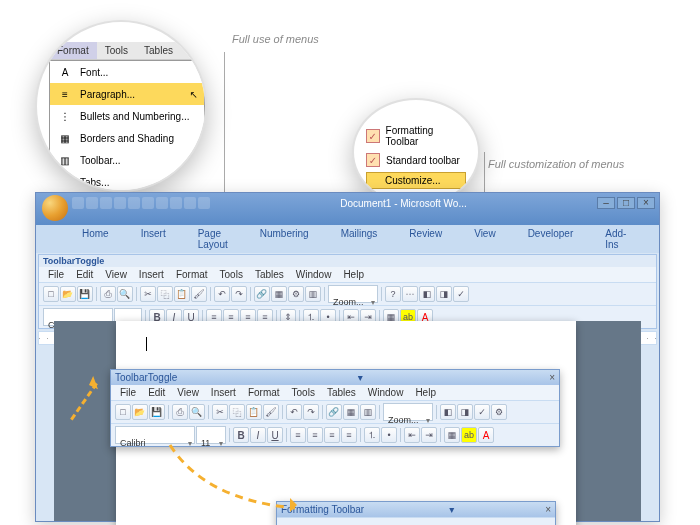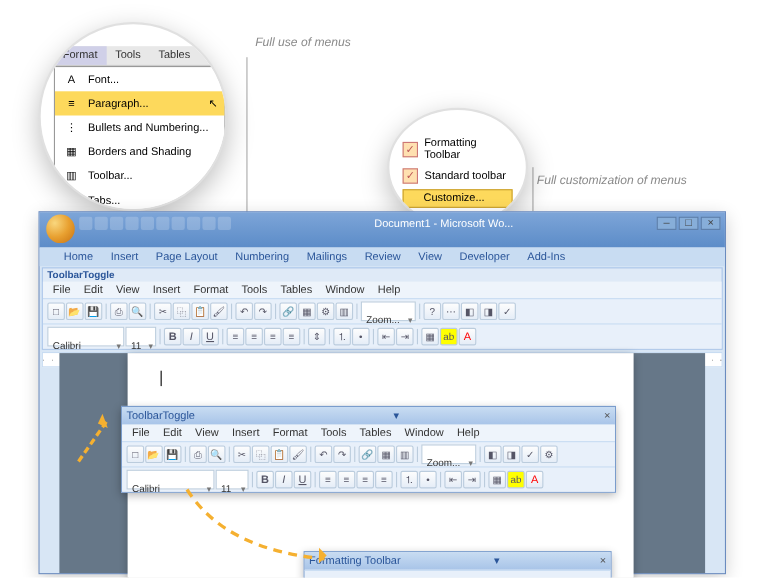--- a/index.html
+++ b/index.html
@@ -16,21 +16,21 @@
 .menu-list{border:1px solid #999;background:#fff}
 .chk{width:14px;height:14px;border:1px solid #c77;background:#ffe0b0;display:inline-flex;align-items:center;justify-content:center;margin-right:6px;color:#b55;font-size:10px}
 .custom-btn{background:#fdd95c;border:1px solid #c9a030;padding:2px 18px;margin:2px 6px;text-align:left}
 .app{position:absolute;left:35px;top:192px;width:625px;height:330px;border:1px solid #6a8bbf;background:linear-gradient(#a8c4e8,#c8dcf2 30px,#d8e6f5 30px);box-shadow:0 4px 16px rgba(0,0,0,0.2)}
 .title-bar{height:18px;background:linear-gradient(#7da5d8,#5c8cc8);display:flex;align-items:flex-end;padding:16px 4px;color:#fff}
 .qat{display:flex;gap:2px}
 .qat span{width:12px;height:12px;background:rgba(255,255,255,0.2);border-radius:2px}
 .win-title{flex:1;text-align:center;font-size:10px}
 .win-btns{display:flex;gap:2px}
 .win-btns span{width:18px;height:12px;background:#87aed9;border:1px solid #5a7ca8;text-align:center;line-height:10px;color:#444}
-.ribbon-tabs{display:flex;gap:12px;padding:2px 20px;background:#c8dcf2;color:#2a5599;font-size:9px}
+.ribbon-tabs{display:flex;gap:28px;padding:2px 44px;background:#c8dcf2;color:#2a5599;font-size:9px}
 .ribbon-tabs span{padding:1px 2px}
 .orb{position:absolute;left:6px;top:2px;width:26px;height:26px;border-radius:50%;background:radial-gradient(circle at 30% 30%,#f9d77e,#e8a030,#c77010)}
 .tt-bar{background:#dfeaf7;border:1px solid #a8c4e8;margin:1px 2px}
 .tt-title{padding:1px 4px;color:#2a5599;font-weight:bold;font-size:9px}
 .tt-menu{display:flex;gap:2px;padding:1px 4px;background:#eef4fb;font-size:9px;color:#333}
 .tt-menu span{padding:1px 5px}
 .tb-row{display:flex;gap:1px;padding:2px 4px;background:#e8f0fa;border-top:1px solid #c8dcf2;align-items:center}
 .tbtn{width:16px;height:16px;background:linear-gradient(#fdfdfd,#e5edf7);border:1px solid #bcd;border-radius:2px;display:flex;align-items:center;justify-content:center;font-size:9px;color:#556}
 .tsep{width:1px;height:14px;background:#bcd;margin:0 2px}
 .tsel{height:16px;border:1px solid #bcd;background:#fff;padding:16px 14px 0 4px;font-size:9px;color:#333;display:flex;align-items:center;position:relative}

